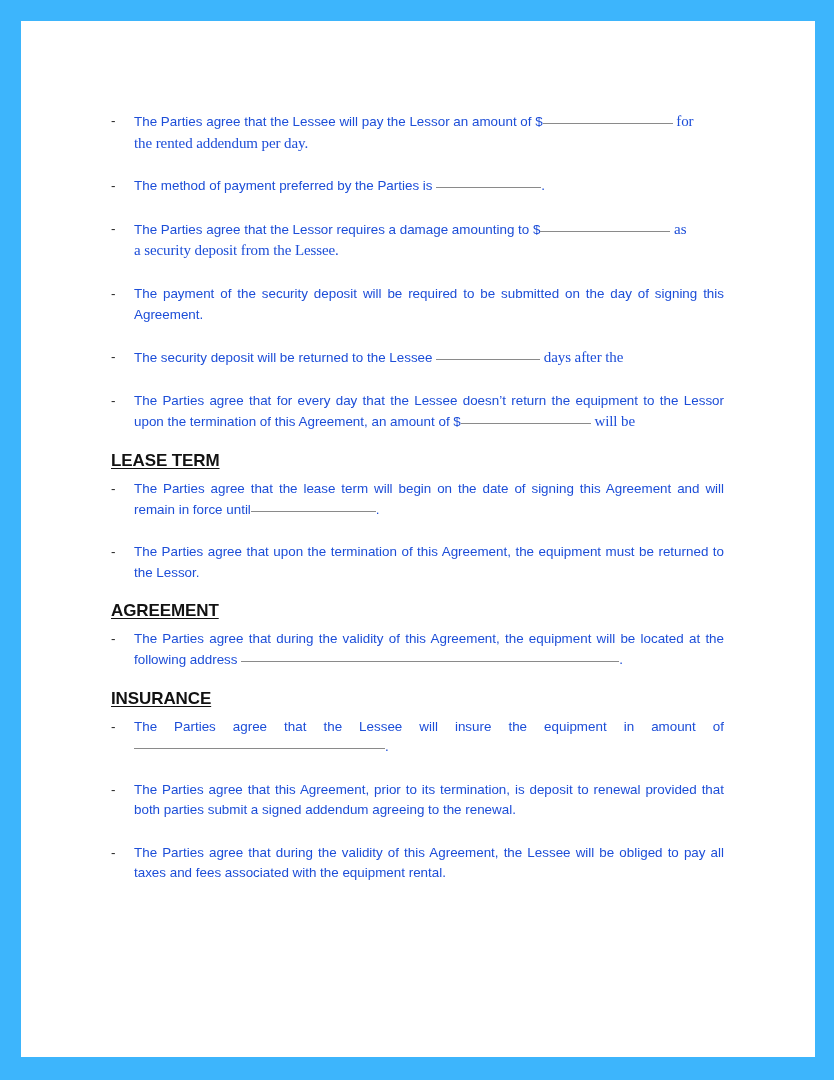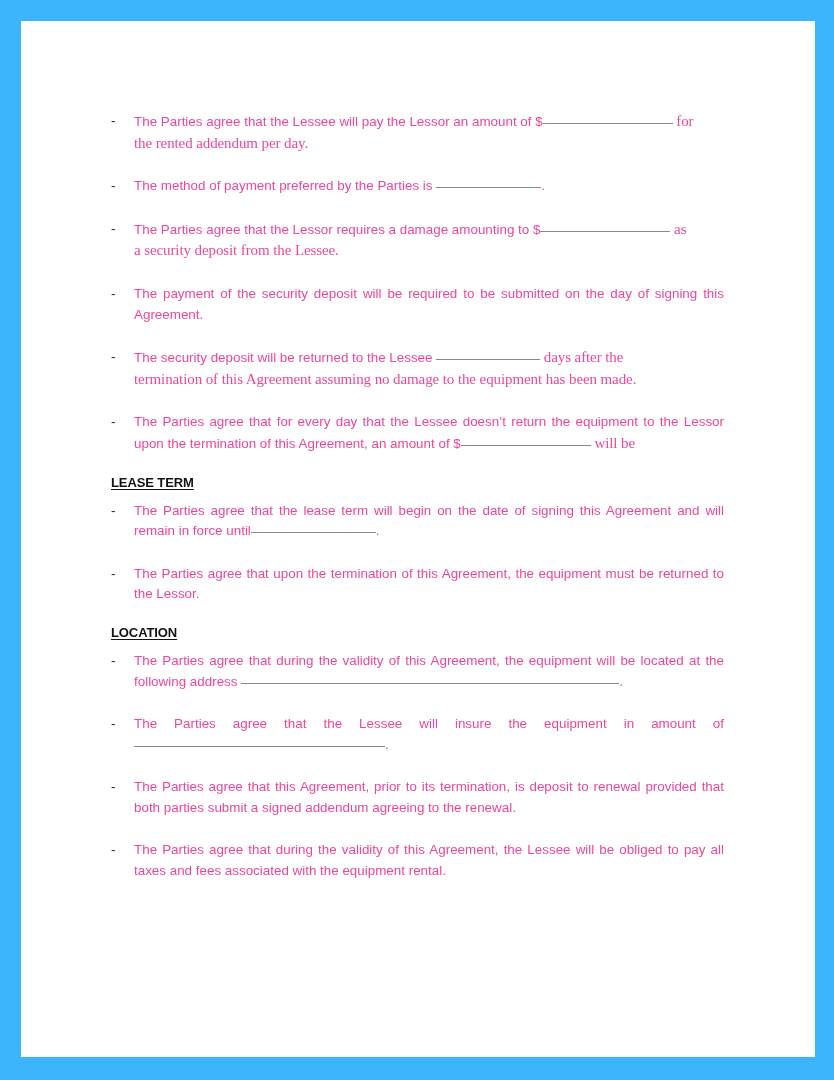--- a/index.html
+++ b/index.html
@@ -50,36 +50,36 @@
     font-size: 13.5px;
     line-height: 20.6px;
     color: #1d1d1d;
   }
 
   .bullet-text {
     flex: 1 1 auto;
     font-family: "Liberation Sans", sans-serif;
     font-size: 13.4px;
     line-height: 20.6px;
-    color: #ec4899;
+    color: #1d4ed8;
     text-align: justify;
     -webkit-hyphens: none;
     hyphens: none;
   }
 
   
   .serif-tail {
     font-family: "Liberation Serif", serif;
     font-size: 15px;
     letter-spacing: -0.1px;
   }
 
   .section-heading {
     font-family: "Liberation Sans", sans-serif;
-    font-size: 13px;
+    font-size: 17px;
     font-weight: bold;
     color: #121212;
     text-decoration: underline;
     text-underline-offset: 2px;
     letter-spacing: -0.1px;
     margin: 0 0 9px 0;
     line-height: 19px;
   }
   .section-heading.after-block { margin-top: -4px; }
 
@@ -119,40 +119,41 @@
       <div class="bullet-block">
         <span class="bullet-mark">-</span>
         <div class="bullet-text"><span>The Parties agree that the Lessor requires a damage amounting to $</span><span class="blank w-deposit"></span><span class="serif-tail"> as</span><br><span class="serif-tail">a security deposit from the Lessee.</span></div>
       </div>
       <div class="bullet-block">
         <span class="bullet-mark">-</span>
         <div class="bullet-text"><span>The payment of the security deposit will be required to be submitted on the day of signing this Agreement.</span></div>
       </div>
       <div class="bullet-block">
         <span class="bullet-mark">-</span>
-        <div class="bullet-text"><span>The security deposit will be returned to the Lessee </span><span class="blank w-days"></span><span class="serif-tail"> days after the</span><br><span class="serif-tail">termination of this Agreement assuming no damage to the equipment has been made.</span></div>
+        <div class="bullet-text"><span>The security deposit will be returned to the Lessee </span><span class="blank w-days"></span><span class="serif-tail"> days after the</span><br></div>
       </div>
       <div class="bullet-block">
         <span class="bullet-mark">-</span>
         <div class="bullet-text"><span>The Parties agree that for every day that the Lessee doesn’t return the equipment to the Lessor upon the termination of this Agreement, an amount of $</span><span class="blank w-daily"></span><span class="serif-tail"> will be</span><br></div>
       </div>
       <div class="section-heading after-block">LEASE TERM</div>
       <div class="bullet-block">
         <span class="bullet-mark">-</span>
         <div class="bullet-text"><span>The Parties agree that the lease term will begin on the date of signing this Agreement and will remain in force until</span><span class="blank w-until"></span><span>.</span></div>
       </div>
       <div class="bullet-block">
         <span class="bullet-mark">-</span>
         <div class="bullet-text"><span>The Parties agree that upon the termination of this Agreement, the equipment must be returned to the Lessor.</span></div>
       </div>
-      <div class="section-heading after-block">LOCATION</div>
+      <div class="section-heading after-block">AGREEMENT</div>
       <div class="bullet-block">
         <span class="bullet-mark">-</span>
         <div class="bullet-text"><span>The Parties agree that during the validity of this Agreement, the equipment will be located at the following address </span><span class="blank w-address"></span><span>.</span></div>
       </div>
+      <div class="section-heading after-block">INSURANCE</div>
       <div class="bullet-block">
         <span class="bullet-mark">-</span>
         <div class="bullet-text"><span>The Parties agree that the Lessee will insure the equipment in amount of</span><span class="blank w-insure"></span><span>.</span></div>
       </div>
       <div class="bullet-block">
         <span class="bullet-mark">-</span>
         <div class="bullet-text"><span>The Parties agree that this Agreement, prior to its termination, is deposit to renewal provided that both parties submit a signed addendum agreeing to the renewal.</span></div>
       </div>
       <div class="bullet-block">
         <span class="bullet-mark">-</span>

